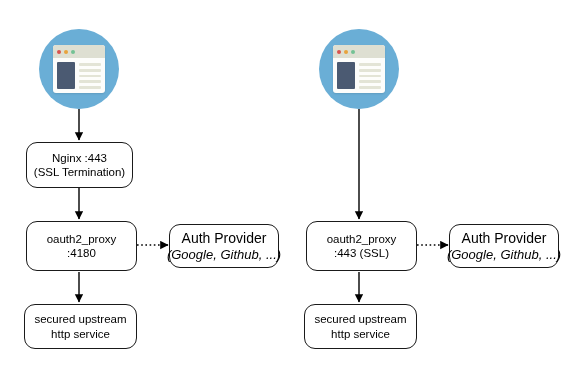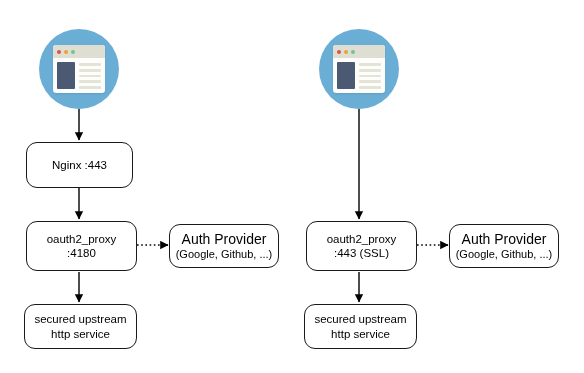--- a/index.html
+++ b/index.html
@@ -97,21 +97,21 @@
     flex-direction: column;
     align-items: center;
     justify-content: center;
     text-align: center;
     color: #000000;
     line-height: 1.22;
   }
   .node .l1 { font-size: 11.5px; white-space: nowrap; }
   .node .l2 { font-size: 11.5px; white-space: nowrap; }
   .node.auth .l1 { font-size: 14px; }
-  .node.auth .l2 { font-size: 11px; }
+  .node.auth .l2 { font-size: 13px; font-style: italic; }
 </style>
 </head>
 <body>
 
 <div id="canvas">
 
   <svg class="svg-layer" viewBox="0 0 584 373" xmlns="http://www.w3.org/2000/svg">
     <defs>
       <marker id="arrowhead" markerWidth="7" markerHeight="7" refX="5.6" refY="3" orient="auto" markerUnits="strokeWidth">
         <path d="M0,0 L6,3 L0,6 Z" fill="#000000"></path>
@@ -165,20 +165,21 @@
           <i style="background:#e3e4d6;"></i>
           <i style="background:#e3e4d6;"></i>
           <i style="background:#e3e4d6;"></i>
         </div>
       </div>
     </div>
   </div>
 
   <div class="node" style="left:26px; top:142px; width:107px; height:46px;">
     <span class="l1">Nginx :443</span>
+    <span class="l2">(SSL Termination)</span>
   </div>
 
   <div class="node" style="left:26px; top:221px; width:111px; height:50px;">
     <span class="l1">oauth2_proxy</span>
     <span class="l2">:4180</span>
   </div>
 
   <div class="node auth" style="left:169px; top:224px; width:110px; height:44px;">
     <span class="l1">Auth Provider</span>
     <span class="l2">(Google, Github, ...)</span>

